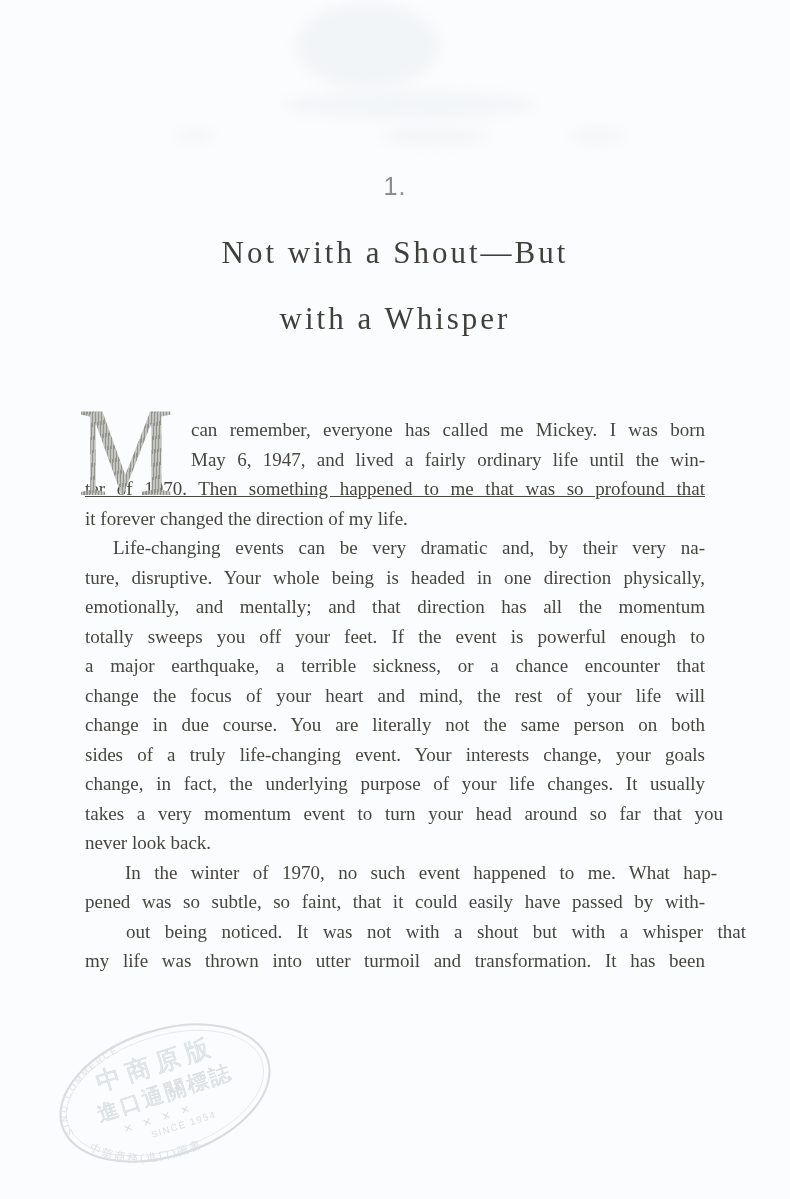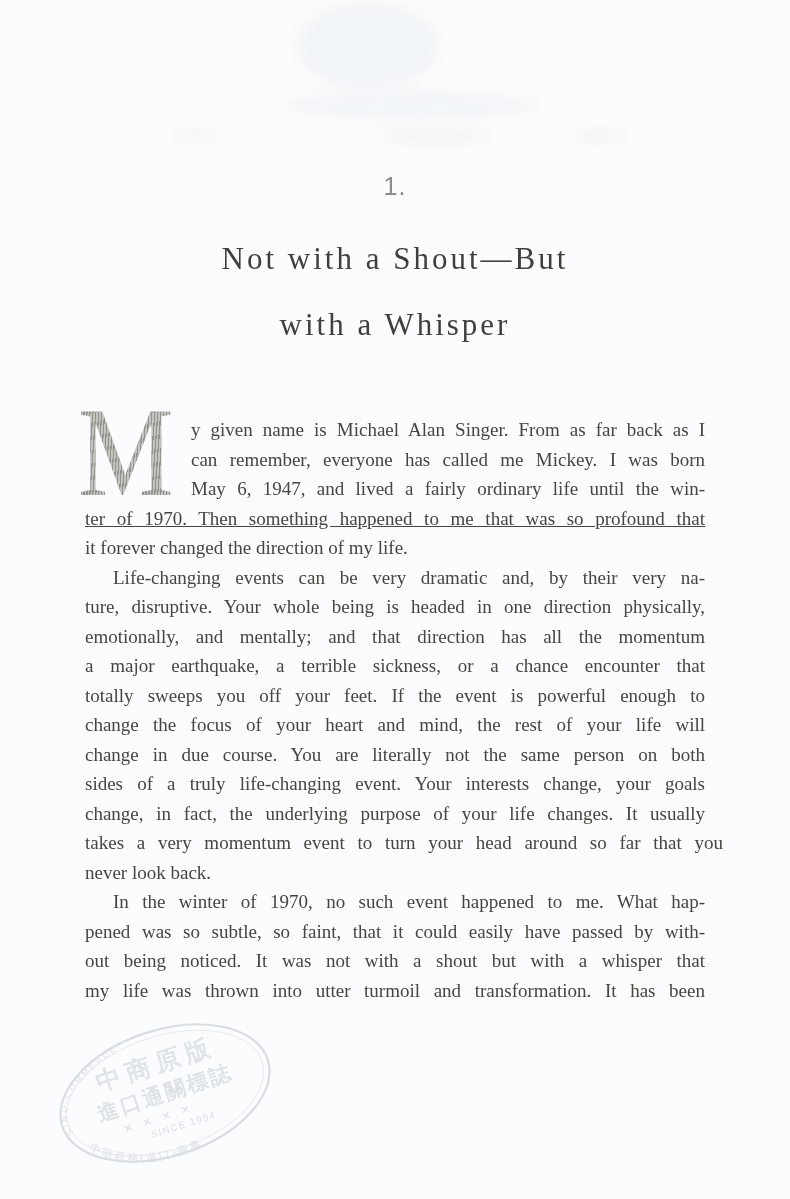--- a/index.html
+++ b/index.html
@@ -24,21 +24,21 @@
 
   .chapter-number {
     position: absolute; top: 172px; left: 0; width: 100%;
     text-align: center;
     font-family: "Liberation Sans", "DejaVu Sans", sans-serif;
     font-size: 25px; font-weight: 400;
     color: #8e8c89; letter-spacing: 1px;
   }
 
   .chapter-title {
-    position: absolute; top: 226px; left: 0; width: 100%;
+    position: absolute; top: 220px; left: 0; width: 100%;
     text-align: center;
     font-size: 31px; line-height: 66px;
     letter-spacing: 3px;
     color: #403f3c;
   }
 
   .body-text {
     position: absolute; top: 415px; left: 0; width: 620px;
     font-size: 19px; line-height: 29.5px;
     color: #47453f;
@@ -75,39 +75,38 @@
     <div class="chapter-number">1.</div>
 
     <div class="chapter-title">
       <div>Not with a Shout—But</div>
       <div>with a Whisper</div>
     </div>
 
     <div class="body-text">
       <span class="drop-cap">M</span>
 
-    <div class="line drop-offset fit"><span style="white-space: nowrap; word-spacing: 5.32552px;">y given name is Michael Alan Singer. From as far back as I</span></div>
         <div class="line drop-offset fit"><span style="white-space: nowrap; word-spacing: 7.56597px;">can remember, everyone has called me Mickey. I was born</span></div>
         <div class="line drop-offset fit"><span style="white-space: nowrap; word-spacing: 6.57812px;">May 6, 1947, and lived a fairly ordinary life until the win-</span></div>
         <div class="line fit"><span style="white-space: nowrap; word-spacing: 6.88802px; text-decoration: underline;">ter of 1970. Then something happened to me that was so profound that</span></div>
         <div class="line">it forever changed the direction of my life.</div>
         <div class="line indent fit"><span style="white-space: nowrap; word-spacing: 9.97969px;">Life-changing events can be very dramatic and, by their very na-</span></div>
         <div class="line fit"><span style="white-space: nowrap; word-spacing: 7.45469px;">ture, disruptive. Your whole being is headed in one direction physically,</span></div>
         <div class="line fit"><span style="white-space: nowrap; word-spacing: 11.8038px;">emotionally, and mentally; and that direction has all the momentum</span></div>
+        <div class="line fit"><span style="white-space: nowrap; word-spacing: 9.35156px;">totally sweeps you off your feet. If the event is powerful enough to</span></div>
         <div class="line fit"><span style="white-space: nowrap; word-spacing: 11.9891px;">a major earthquake, a terrible sickness, or a chance encounter that</span></div>
-        <div class="line fit"><span style="white-space: nowrap; word-spacing: 9.35156px;">totally sweeps you off your feet. If the event is powerful enough to</span></div>
         <div class="line fit"><span style="white-space: nowrap; word-spacing: 9.54087px;">change the focus of your heart and mind, the rest of your life will</span></div>
         <div class="line fit"><span style="white-space: nowrap; word-spacing: 9.1901px;">change in due course. You are literally not the same person on both</span></div>
         <div class="line fit"><span style="white-space: nowrap; word-spacing: 9.39219px;">sides of a truly life-changing event. Your interests change, your goals</span></div>
         <div class="line fit"><span style="white-space: nowrap; word-spacing: 7.91903px;">change, in fact, the underlying purpose of your life changes. It usually</span></div>
         <div class="line fit"><span style="white-space: nowrap; word-spacing: 7.95913px;">takes a very momentum event to turn your head around so far that you</span></div>
         <div class="line">never look back.</div>
-        <div class="line indent fit"><span style="white-space: nowrap; word-spacing: 8.64714px;">In the winter of 1970, no such event happened to me. What hap-</span></div>
+        <div class="line indent fit"><span style="white-space: nowrap; word-spacing: 8.64714px; margin-left: 12px;">In the winter of 1970, no such event happened to me. What hap-</span></div>
         <div class="line fit"><span style="white-space: nowrap; word-spacing: 6.81731px;">pened was so subtle, so faint, that it could easily have passed by with-</span></div>
-        <div class="line fit"><span style="white-space: nowrap; word-spacing: 9.77885px;">out being noticed. It was not with a shout but with a whisper that</span></div>
+        <div class="line fit"><span style="white-space: nowrap; word-spacing: 9.77885px; margin-left: 41px;">out being noticed. It was not with a shout but with a whisper that</span></div>
         <div class="line fit"><span style="white-space: nowrap; word-spacing: 8.87358px;">my life was thrown into utter turmoil and transformation. It has been</span></div>
       </div>
 
   </div>
 
   <svg class="stamp-svg" width="265" height="195" viewBox="0 0 265 195">
     <g transform="translate(135,95) rotate(-18)" opacity="0.8">
       <ellipse rx="108" ry="63" fill="none" stroke="#cfd6d9" stroke-width="2.2"></ellipse>
       <ellipse rx="102" ry="57" fill="none" stroke="#dde2e4" stroke-width="0.8"></ellipse>
       <path id="arcTop" d="M -99 10 A 100 55 0 0 1 20 -55" fill="none"></path>

